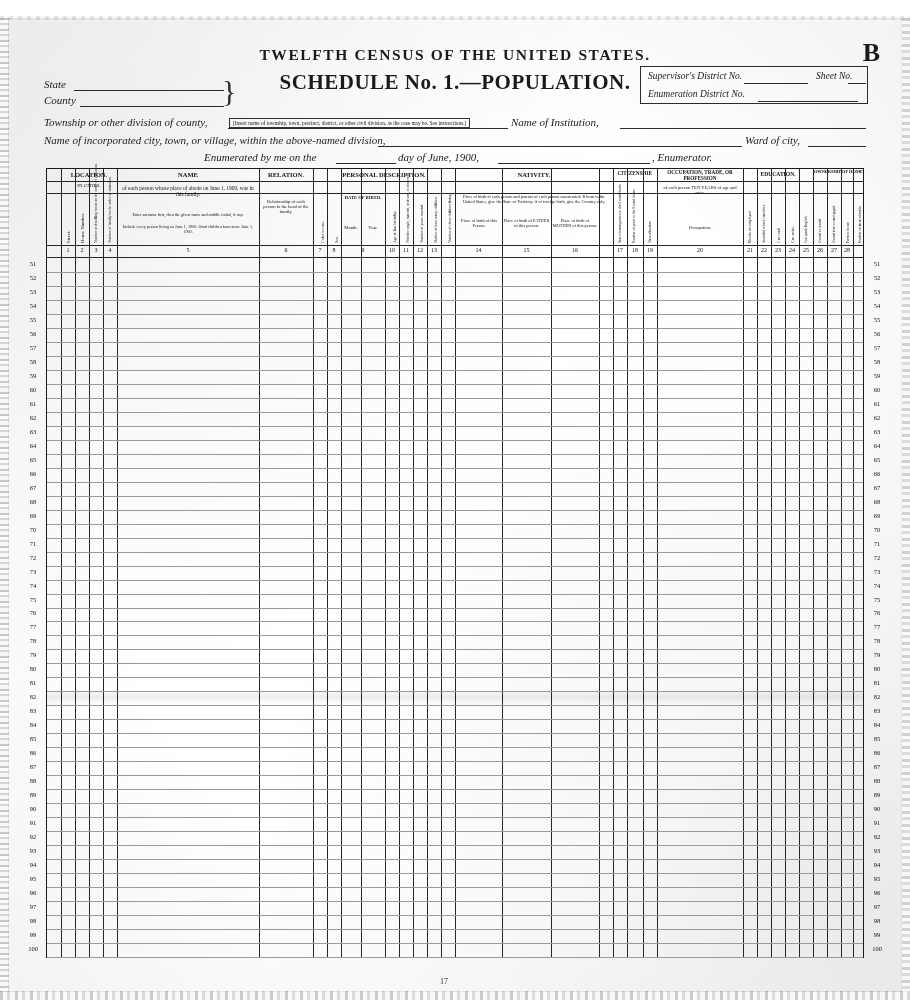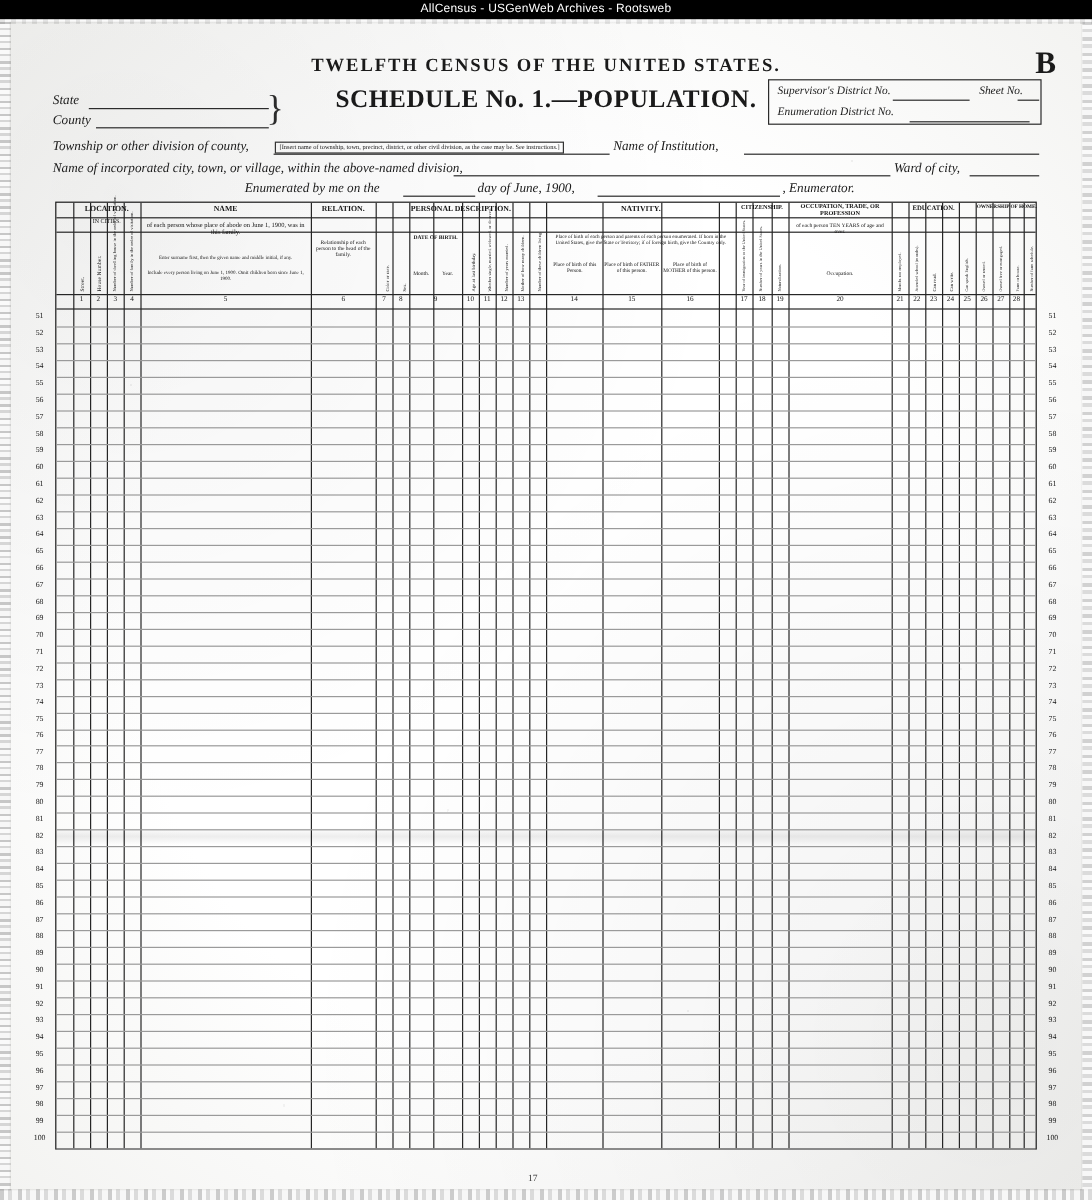--- a/index.html
+++ b/index.html
@@ -164,21 +164,20 @@
   #footnum {
     position: absolute; left: 440px; bottom: 14px;
     font-size: 8px; color: #333;
   }
 </style>
 </head>
 <body>
 
 <div id="page">
 
-  <div id="watermark">AllCensus - USGenWeb Archives - Rootsweb</div>
 
   <div id="sheet"></div>
   <div class="edge" id="edge-top"></div>
   <div class="edge" id="edge-left"></div>
   <div class="edge" id="edge-right"></div>
   <div class="edge" id="edge-bottom"></div>
 
   <div id="hdr-title">TWELFTH CENSUS OF THE UNITED STATES.</div>
   <div id="hdr-letter">B</div>
   <div id="hdr-schedule">SCHEDULE No. 1.—POPULATION.</div>

